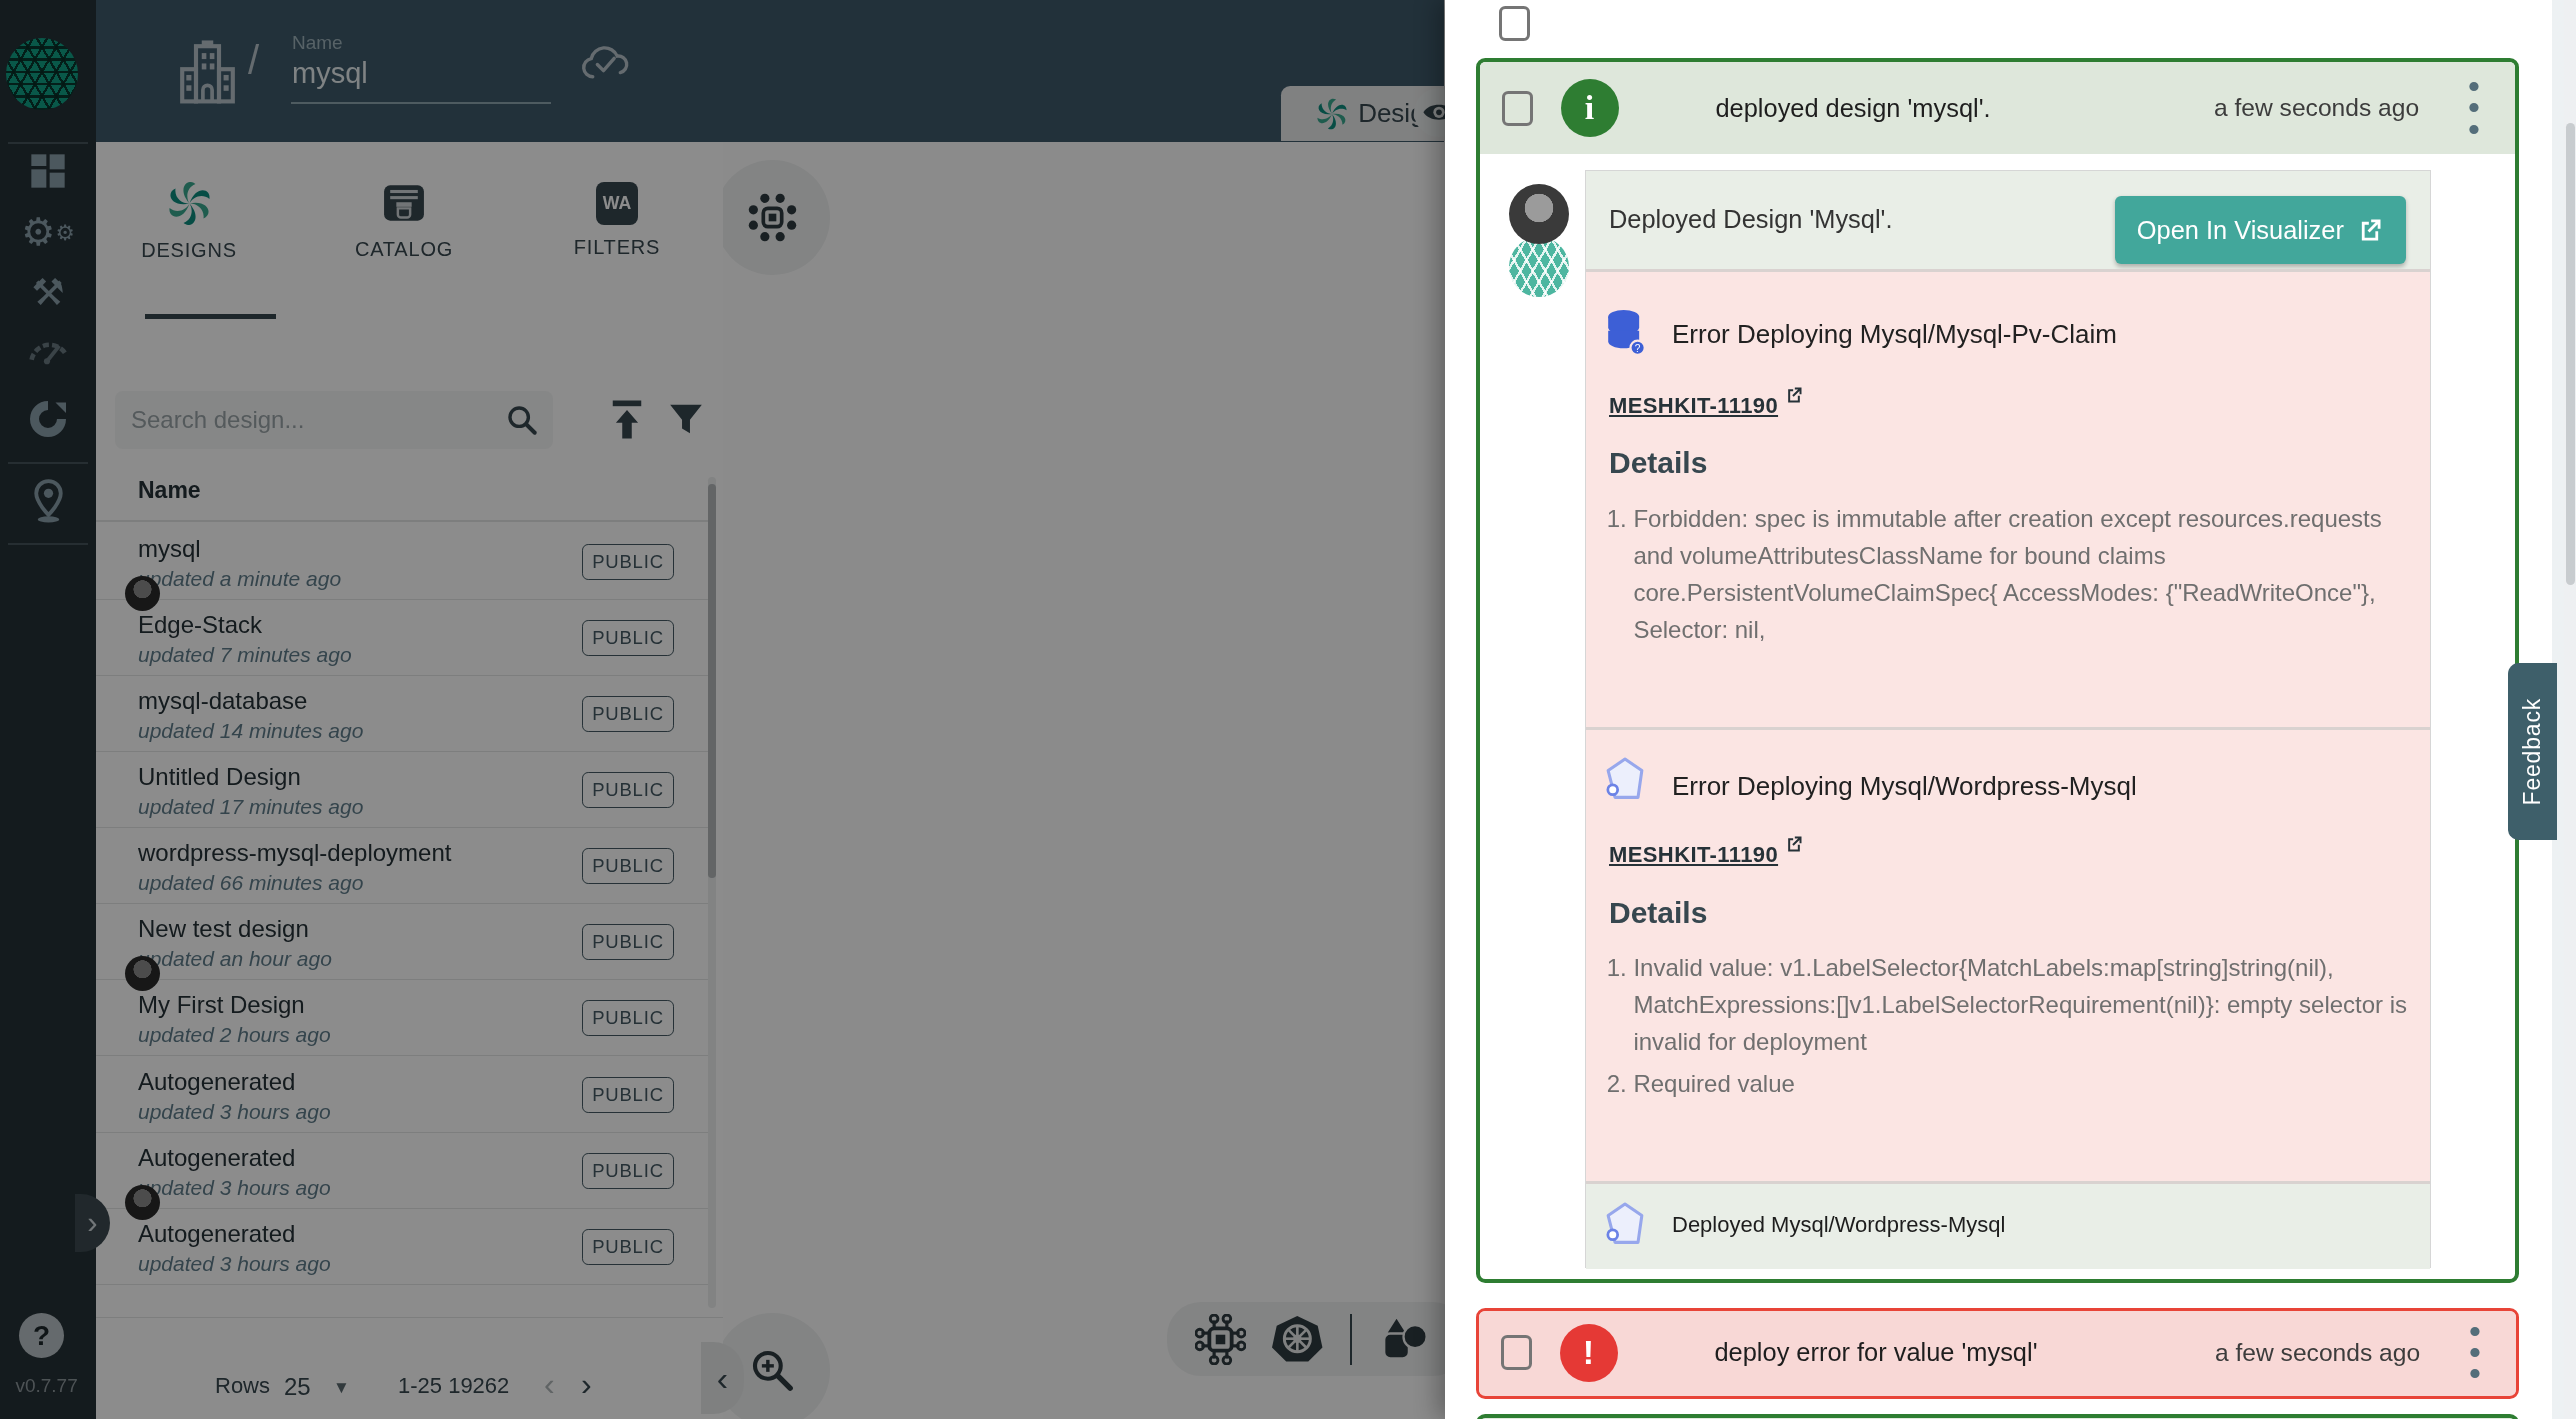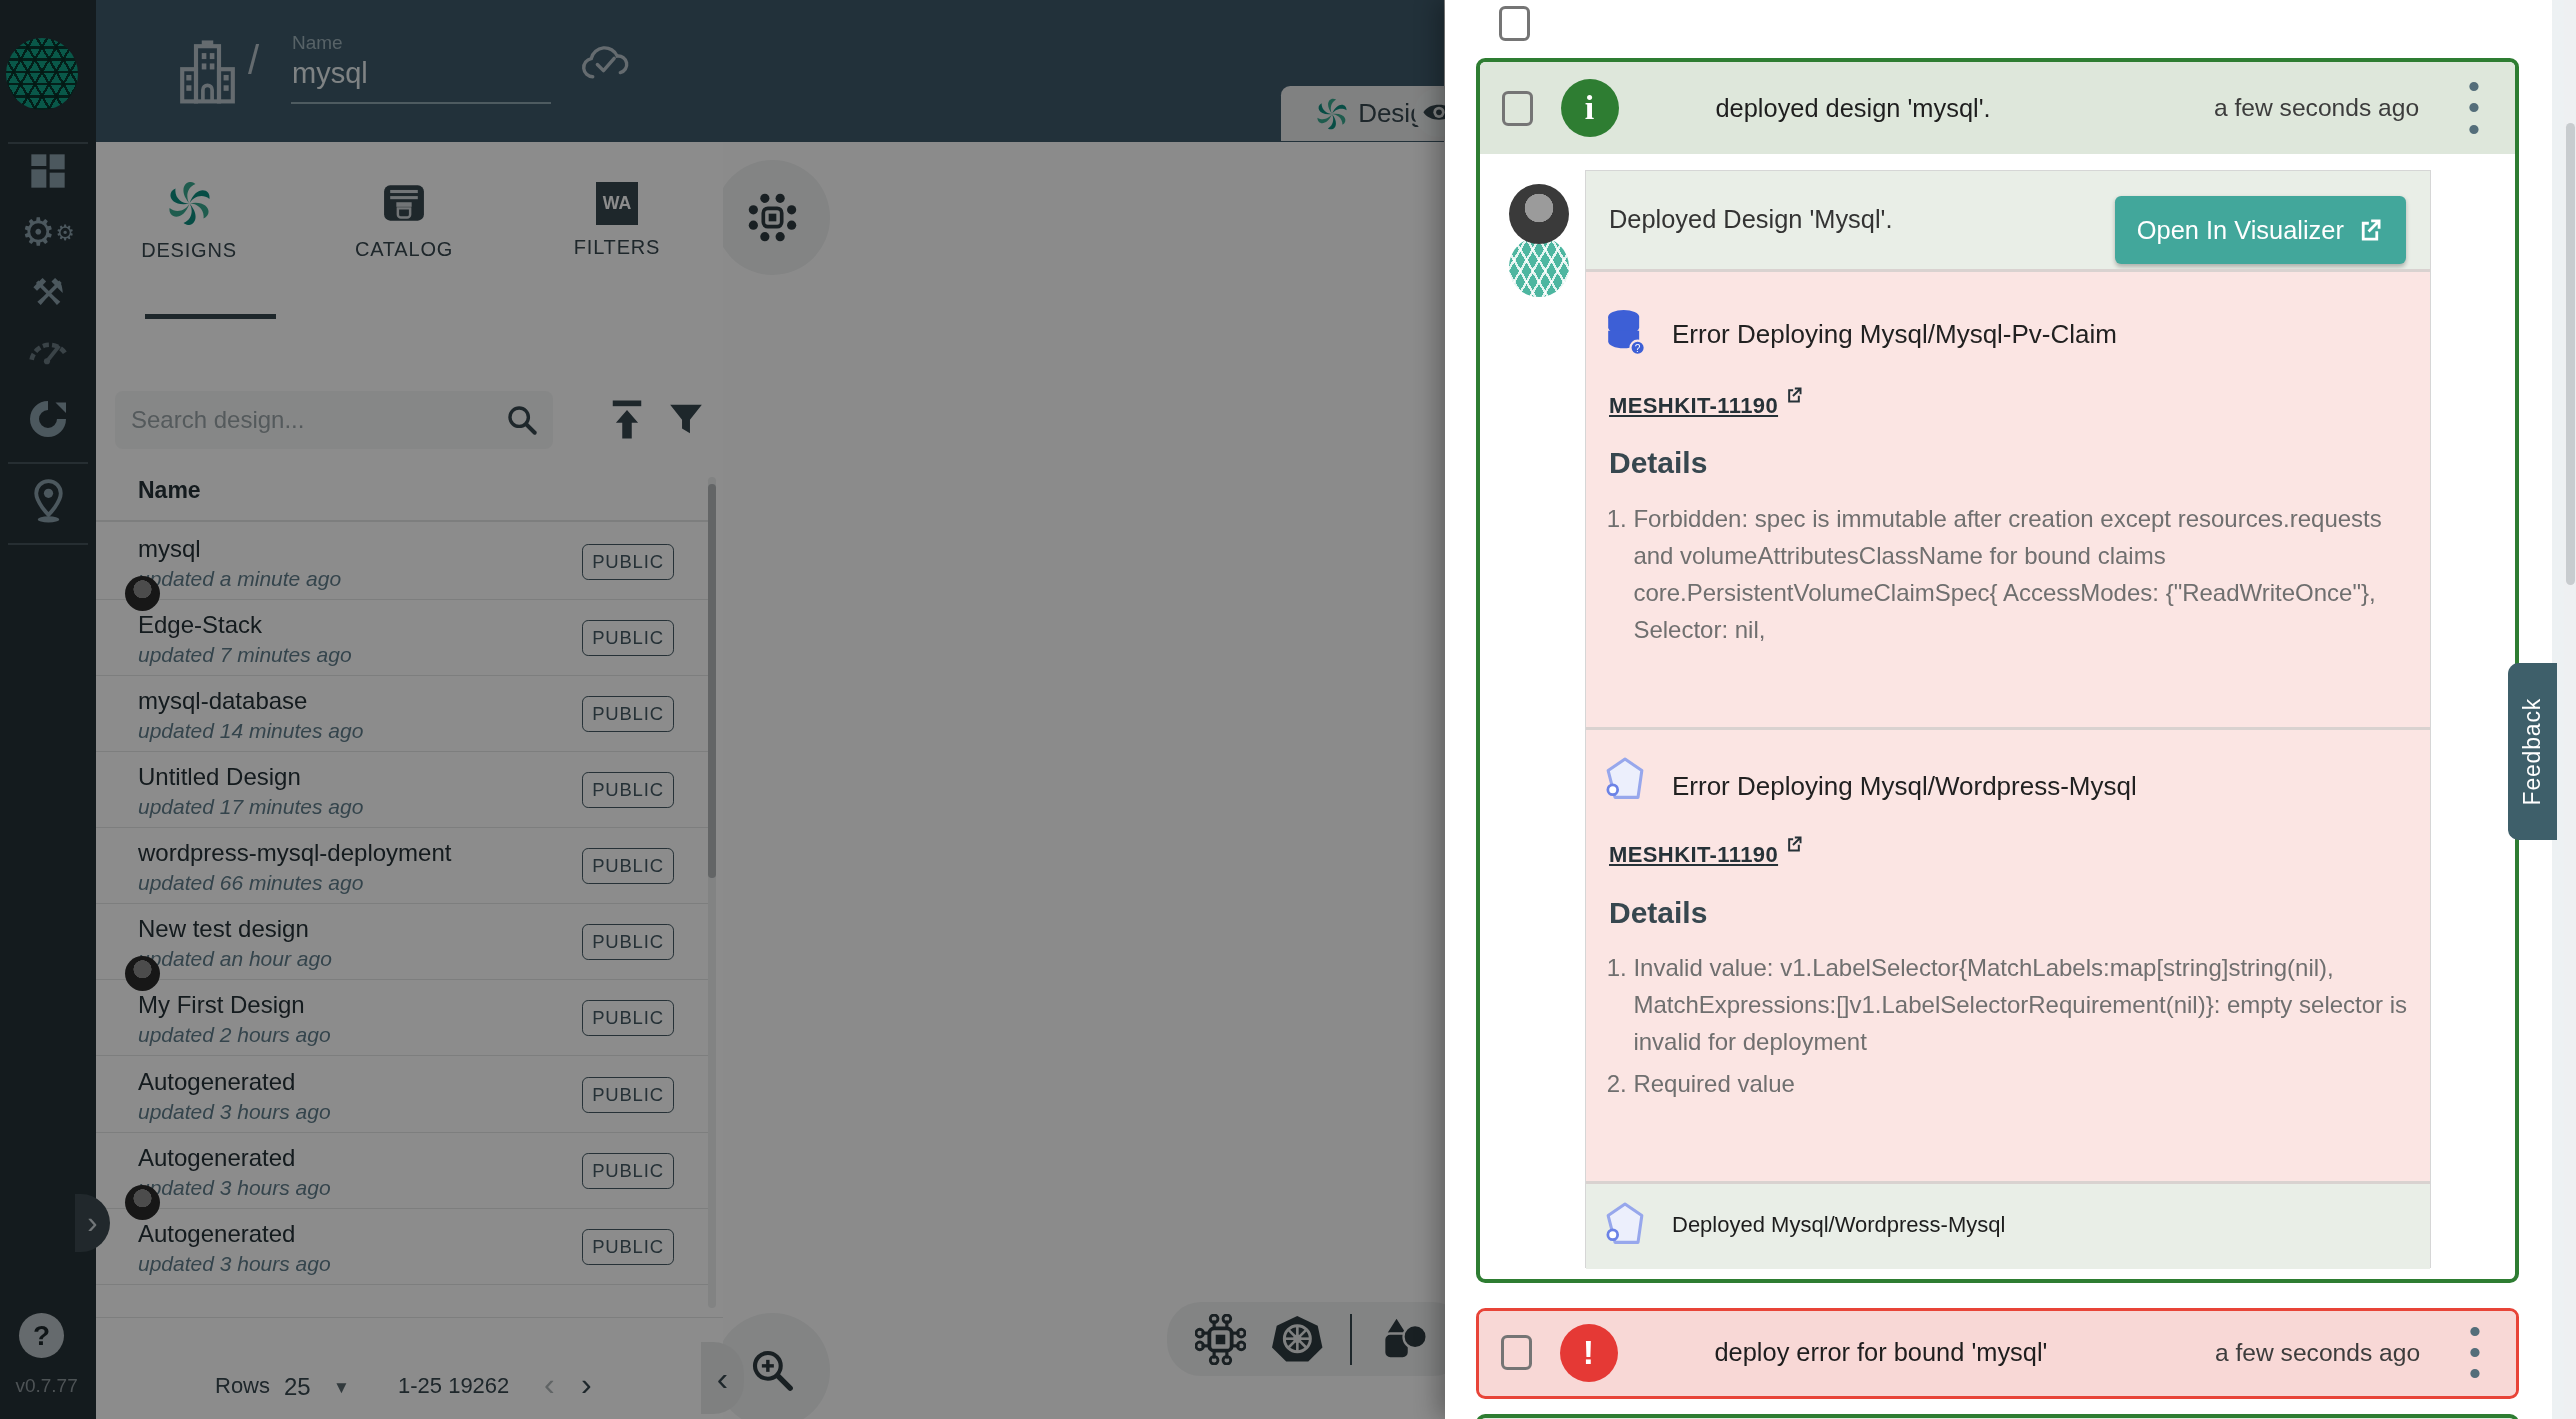--- a/index.html
+++ b/index.html
@@ -240,21 +240,21 @@
       <svg width="46" height="42" viewBox="0 0 30 27">
         <rect x="2" y="2" width="26" height="23" rx="4" fill="#37474f"></rect>
         <rect x="6" y="5" width="18" height="2" fill="#cfd6d9"></rect>
           <rect x="6" y="9" width="18" height="2" fill="#cfd6d9"></rect>
         <rect x="10" y="13" width="10" height="3" fill="#cfd6d9"></rect>
         <path d="M11 17 h8 v4 a2 2 0 0 1 -2 2 h-4 a2 2 0 0 1 -2 -2 Z" fill="none" stroke="#cfd6d9" stroke-width="1.6"></path>
       </svg>
       <span class="tlabel">CATALOG</span>
     </div>
     <div class="tab abs" style="left:448px">
-      <div style="display:inline-flex;width:42px;height:43px;background:#37474f;border-radius:0;align-items:center;justify-content:center;">
+      <div style="display:inline-flex;width:42px;height:43px;background:#37474f;border-radius:8px;align-items:center;justify-content:center;">
         <span style="color:#fff;font-weight:bold;font-size:17.7px;">WA</span>
       </div>
       <span class="tlabel">FILTERS</span>
     </div>
 
 
     <div id="searchbox" class="abs">
       <input type="text" placeholder="Search design..." style="">
       <svg width="34" height="34" viewBox="0 0 24 24">
         <circle cx="10" cy="10" r="6.5" fill="none" stroke="#37474f" stroke-width="2.4"></circle>
@@ -502,21 +502,21 @@
         </div>
       </div>
     </article>
 
     <article id="card-error" class="ncard abs">
       <div class="ncard-header hdr-red" style="height:83px">
         <div class="checkbox" style="margin-left:21.5px"></div>
         <div class="status-circle c-red" style="margin-left:28px">
           <span>!</span>
         </div>
-        <span class="ncard-title" style="margin-left:97px">deploy error for bound 'mysql'</span>
+        <span class="ncard-title" style="margin-left:97px">deploy error for value 'mysql'</span>
         <span class="ncard-time" style="margin-left:auto">a few seconds ago</span>
         <div class="dots" style="margin:0 35px 0 49px">•<br>•<br>•</div>
       </div>
     </article>
 
     <article id="card-next" class="ncard abs"></article>
   </aside>
 
   <div id="feedback" class="abs">
     <span>Feedback</span>

